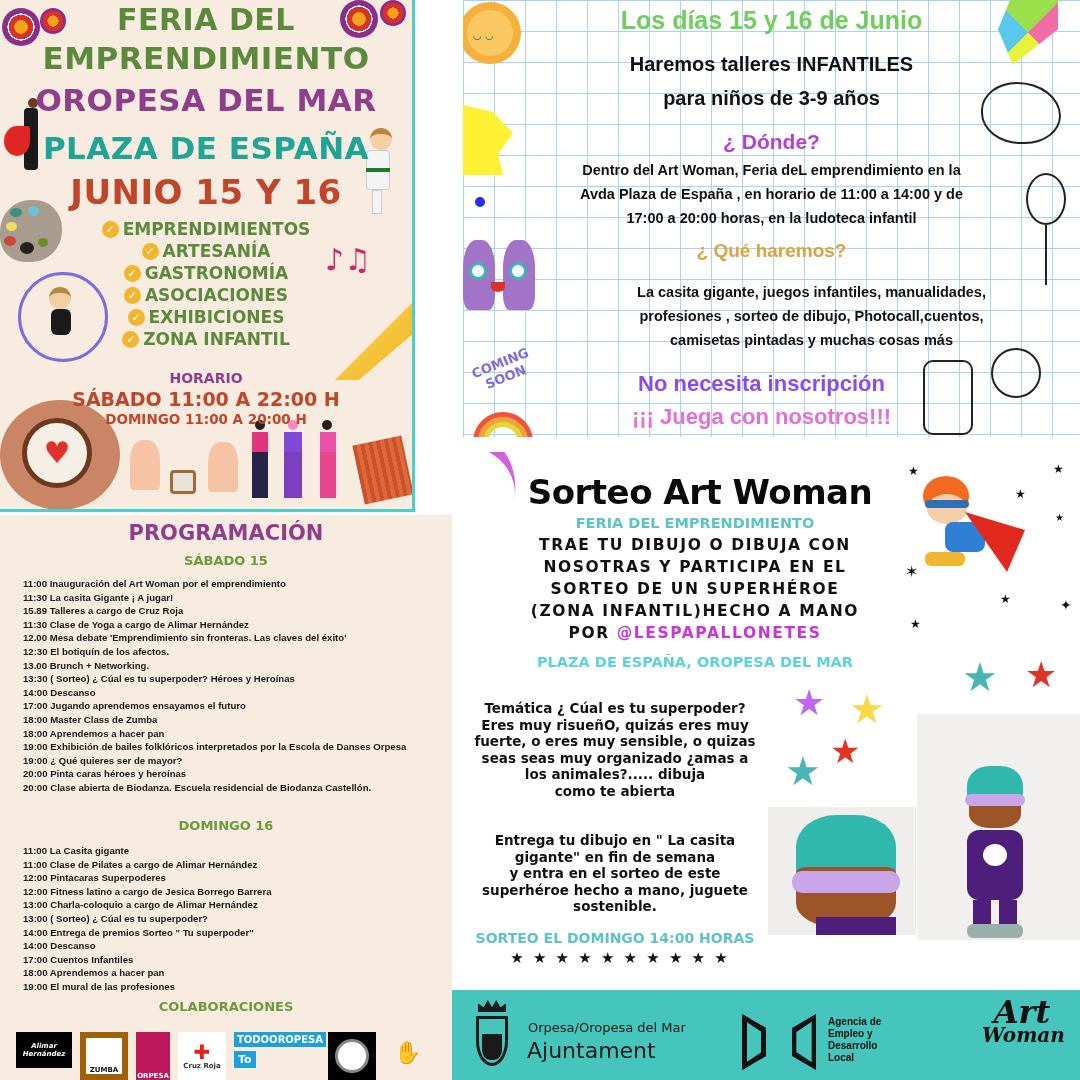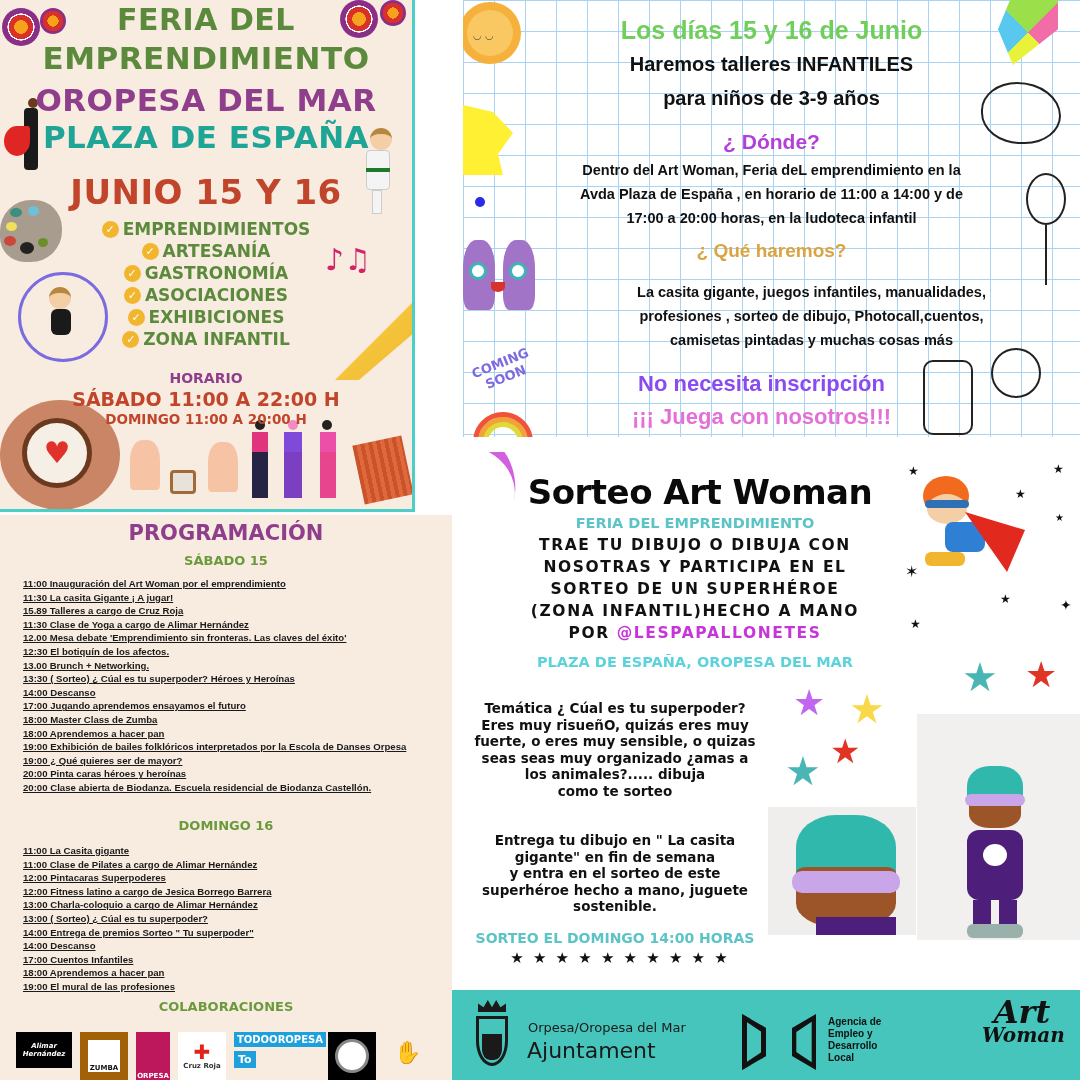--- a/index.html
+++ b/index.html
@@ -23,21 +23,21 @@
 
   
   #p2 { left: 463px; top: 0; width: 617px; height: 437px; background-color: #ffffff;
         background-image: linear-gradient(#a9d4f1 1.5px, transparent 1.5px), linear-gradient(90deg, #a9d4f1 1.5px, transparent 1.5px);
         background-size: 31px 31px; }
   .p2-line { position: absolute; left: 0; width: 100%; text-align: center; font-family: "Liberation Sans", sans-serif; font-weight: bold; }
 
   
   #p3 { left: 0; top: 515px; width: 452px; height: 565px; background: #f8ece0; }
   .p3-h { position: absolute; left: 0; width: 100%; text-align: center; font-weight: bold; }
-  .p3-list { position: absolute; left: 23px; font-family: "Liberation Sans", sans-serif; font-weight: bold; font-size: 9.6px; color: #1a1a1a; line-height: 13.6px; white-space: nowrap; text-decoration: underline; }
+  .p3-list { position: absolute; left: 23px; font-family: "Liberation Sans", sans-serif; font-weight: bold; font-size: 9.6px; color: #1a1a1a; line-height: 13.6px; white-space: nowrap; }
   .logos { position: absolute; left: 16px; top: 517px; display: flex; gap: 8px; align-items: flex-start; }
   .logo { height: 48px; display: flex; align-items: center; justify-content: center; font-size: 7px; text-align: center; font-weight: bold; }
 
   
   #p4 { left: 455px; top: 452px; width: 625px; height: 538px; background: #ffffff; }
   .p4-line { position: absolute; text-align: center; font-weight: bold; }
   .p4-body { position: absolute; left: 10px; width: 300px; text-align: center; font-family: "DejaVu Sans", sans-serif; font-weight: bold; font-size: 13.5px; line-height: 16.5px; color: #111; }
   .star { position: absolute; }
 
   
@@ -104,21 +104,21 @@
     <div style="position:absolute;left:0;top:8px;width:30px;height:50px;background:#f6c4a4;border-radius:40% 40% 10% 10%;"></div>
     <div style="position:absolute;left:40px;top:38px;width:26px;height:24px;background:#e8e3da;border:3px solid #a26a36;border-radius:4px;"></div>
     <div style="position:absolute;left:78px;top:10px;width:30px;height:50px;background:#f6c4a4;border-radius:40% 40% 10% 10%;"></div>
   </div>
 
   <div class="deco" style="left:358px;top:440px;width:50px;height:60px;background:repeating-linear-gradient(90deg,#c9532a 0 4px,#e0683a 4px 8px);transform:rotate(-12deg);"></div>
 
   <div class="p1-title p1-green" style="top:2px;font-size:30px;">FERIA DEL</div>
   <div class="p1-title p1-green" style="top:40px;font-size:31px;">EMPRENDIMIENTO</div>
   <div class="p1-title p1-purple" style="top:82px;font-size:31px;">OROPESA DEL MAR</div>
-  <div class="p1-title p1-teal" style="top:119px;font-size:31px;">PLAZA DE ESPAÑA</div>
+  <div class="p1-title p1-teal" style="top:130px;font-size:31px;">PLAZA DE ESPAÑA</div>
   <div class="p1-title p1-red" style="top:172px;font-size:34px;">JUNIO 15 Y 16</div>
 
   <div class="p1-list">
     <div class="p1-item">
         <span class="check">✓</span>
         <span>EMPRENDIMIENTOS</span>
       </div>
     <div class="p1-item">
         <span class="check">✓</span>
         <span>ARTESANÍA</span>
@@ -175,21 +175,21 @@
     <div style="position:absolute;left:28px;top:42px;width:14px;height:10px;border-radius:0 0 50% 50%;background:#d9322a;"></div>
   </div>
 
   <div class="deco" style="left:0;top:355px;width:80px;font-size:13px;font-weight:bold;color:#7e6be0;transform:rotate(-22deg);text-align:center;">COMING SOON</div>
 
   <div class="deco" style="left:10px;top:412px;width:60px;height:60px;border-radius:50%;border:5px solid #f0533a;box-shadow:inset 0 0 0 5px #f2a23a,inset 0 0 0 10px #e0d93a;"></div>
 
   <div class="deco" style="left:528px;top:348px;width:50px;height:50px;border:2px solid #222;border-radius:50%;"></div>
   <div class="deco" style="left:460px;top:360px;width:50px;height:75px;border:2px solid #222;border-radius:10px;"></div>
 
-  <div class="p2-line" style="top:16px;font-size:25px;color:#6fcf5a;">Los días 15 y 16 de Junio</div>
+  <div class="p2-line" style="top:6px;font-size:25px;color:#6fcf5a;">Los días 15 y 16 de Junio</div>
   <div class="p2-line" style="top:53px;font-size:20px;color:#111;">Haremos  talleres INFANTILES</div>
   <div class="p2-line" style="top:87px;font-size:20px;color:#111;">para niños de 3-9 años</div>
   <div class="p2-line" style="top:130px;font-size:21px;color:#b13fd8;">¿ Dónde?</div>
   <div class="p2-line" style="top:162px;font-size:14.5px;color:#111;">Dentro del Art Woman, Feria deL emprendimiento en la</div>
   <div class="p2-line" style="top:186px;font-size:14.5px;color:#111;">Avda Plaza de España , en horario de 11:00 a 14:00 y de</div>
   <div class="p2-line" style="top:210px;font-size:14.5px;color:#111;">17:00 a 20:00 horas, en la ludoteca infantil</div>
   <div class="p2-line" style="top:240px;font-size:19px;color:#d9a441;">¿ Qué haremos?</div>
   <div class="p2-line" style="top:284px;left:40px;font-size:14.5px;color:#111;">La casita gigante, juegos infantiles, manualidades,</div>
   <div class="p2-line" style="top:308px;left:40px;font-size:14.5px;color:#111;">profesiones , sorteo de dibujo, Photocall,cuentos,</div>
   <div class="p2-line" style="top:332px;left:40px;font-size:14.5px;color:#111;">camisetas pintadas y muchas cosas  más</div>
@@ -233,21 +233,21 @@
     <div>14:00 Descanso</div>
     <div>17:00 Cuentos Infantiles</div>
     <div>18:00 Aprendemos a hacer pan</div>
     <div>19:00 El mural de las profesiones</div>
   </div>
 
   <div class="p3-h" style="top:484px;font-size:13px;color:#6b9a3c;">COLABORACIONES</div>
 
   <div class="logos">
     <div class="logo" style="width:56px;height:36px;background:#000;color:#fff;font-style:italic;">Alimar Hernández</div>
-    <div class="logo" style="width:48px;height:48px;background:#fff;border:8px solid #a16207;color:#111;align-items:flex-end;">ZUMBA</div>
+    <div class="logo" style="width:48px;height:48px;background:#fff;border:6px solid #a16207;color:#111;align-items:flex-end;">ZUMBA</div>
     <div class="logo" style="width:34px;height:48px;background:#be185d;color:#fff;align-items:flex-end;">ORPESA</div>
     <div class="logo" style="width:48px;height:48px;background:#fff;color:#333;flex-direction:column;">
       <span style="color:#e2231a;font-size:20px;line-height:20px;">✚</span>
       <span>Cruz Roja</span>
     </div>
     <div class="logo" style="width:86px;height:48px;flex-direction:column;align-items:flex-start;justify-content:flex-start;">
       <span style="background:#1ea0dc;color:#fff;font-size:10px;padding:2px 3px;">TODOOROPESA</span>
       <span style="background:#1ea0dc;color:#fff;font-size:11px;padding:2px 4px;margin-top:4px;">To</span>
     </div>
     <div class="logo" style="width:48px;height:48px;background:#000;">
@@ -313,21 +313,21 @@
     <span>POR </span><span style="color:#c535d8;">@LESPAPALLONETES</span>
   </div>
   <div class="p4-line" style="left:0;top:202px;width:480px;font-size:14.5px;color:#5cd3db;">PLAZA DE ESPAÑA, OROPESA DEL MAR</div>
 
   <div class="p4-body" style="top:248px;">
     <div>Temática ¿ Cúal es tu superpoder?</div>
     <div>Eres muy risueñO, quizás eres muy</div>
     <div>fuerte, o eres muy sensible, o quizas</div>
     <div>seas seas muy organizado ¿amas a</div>
     <div>los animales?..... dibuja</div>
-    <div>como te sorteo</div>
+    <div>como te abierta</div>
   </div>
 
   <div class="p4-body" style="top:380px;">
     <div>Entrega tu dibujo en  " La casita</div>
     <div>gigante" en fin de semana</div>
     <div>y entra en el sorteo de este</div>
     <div>superhéroe hecho a mano, juguete</div>
     <div>sostenible.</div>
   </div>
 

